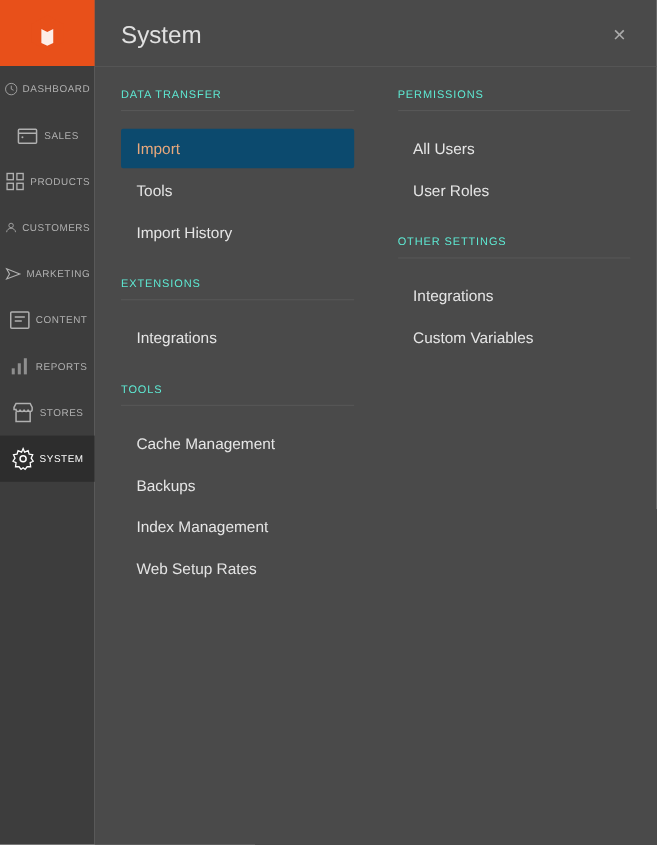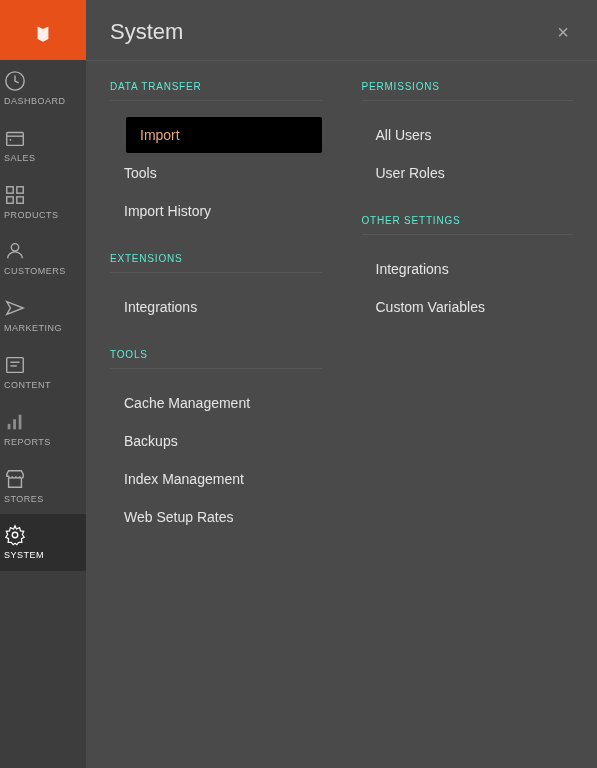--- a/index.html
+++ b/index.html
@@ -36,22 +36,22 @@
     }
 
     .magento-icon {
       width: 36px;
       height: 36px;
     }
 
     .sidebar-item {
       width: 86px;
       display: flex;
-      flex-direction: column;
-      align-items: flex-start;
+      flex-direction: row;
+      align-items: center;
       justify-content: center;
       padding: 10px 4px;
       cursor: pointer;
       color: #b0b0b0;
       font-size: 10px;
       text-transform: uppercase;
       letter-spacing: 0.5px;
       gap: 4px;
     }
 
@@ -138,23 +138,22 @@
       padding: 10px 14px;
       color: #e5e5e5;
       font-size: 14px;
       cursor: pointer;
       border-radius: 2px;
       margin-bottom: 2px;
       text-decoration: none;
     }
 
     .menu-item.selected {
-      background: #000000;
+      background: #0c4a6e;
       color: #e8a87c;
-      margin-left: 16px;
     }
 
     .section-gap {
       margin-top: 24px;
     }
 
     .divider {
       height: 1px;
       background: #575757;
       margin: 6px 0 16px 0;

